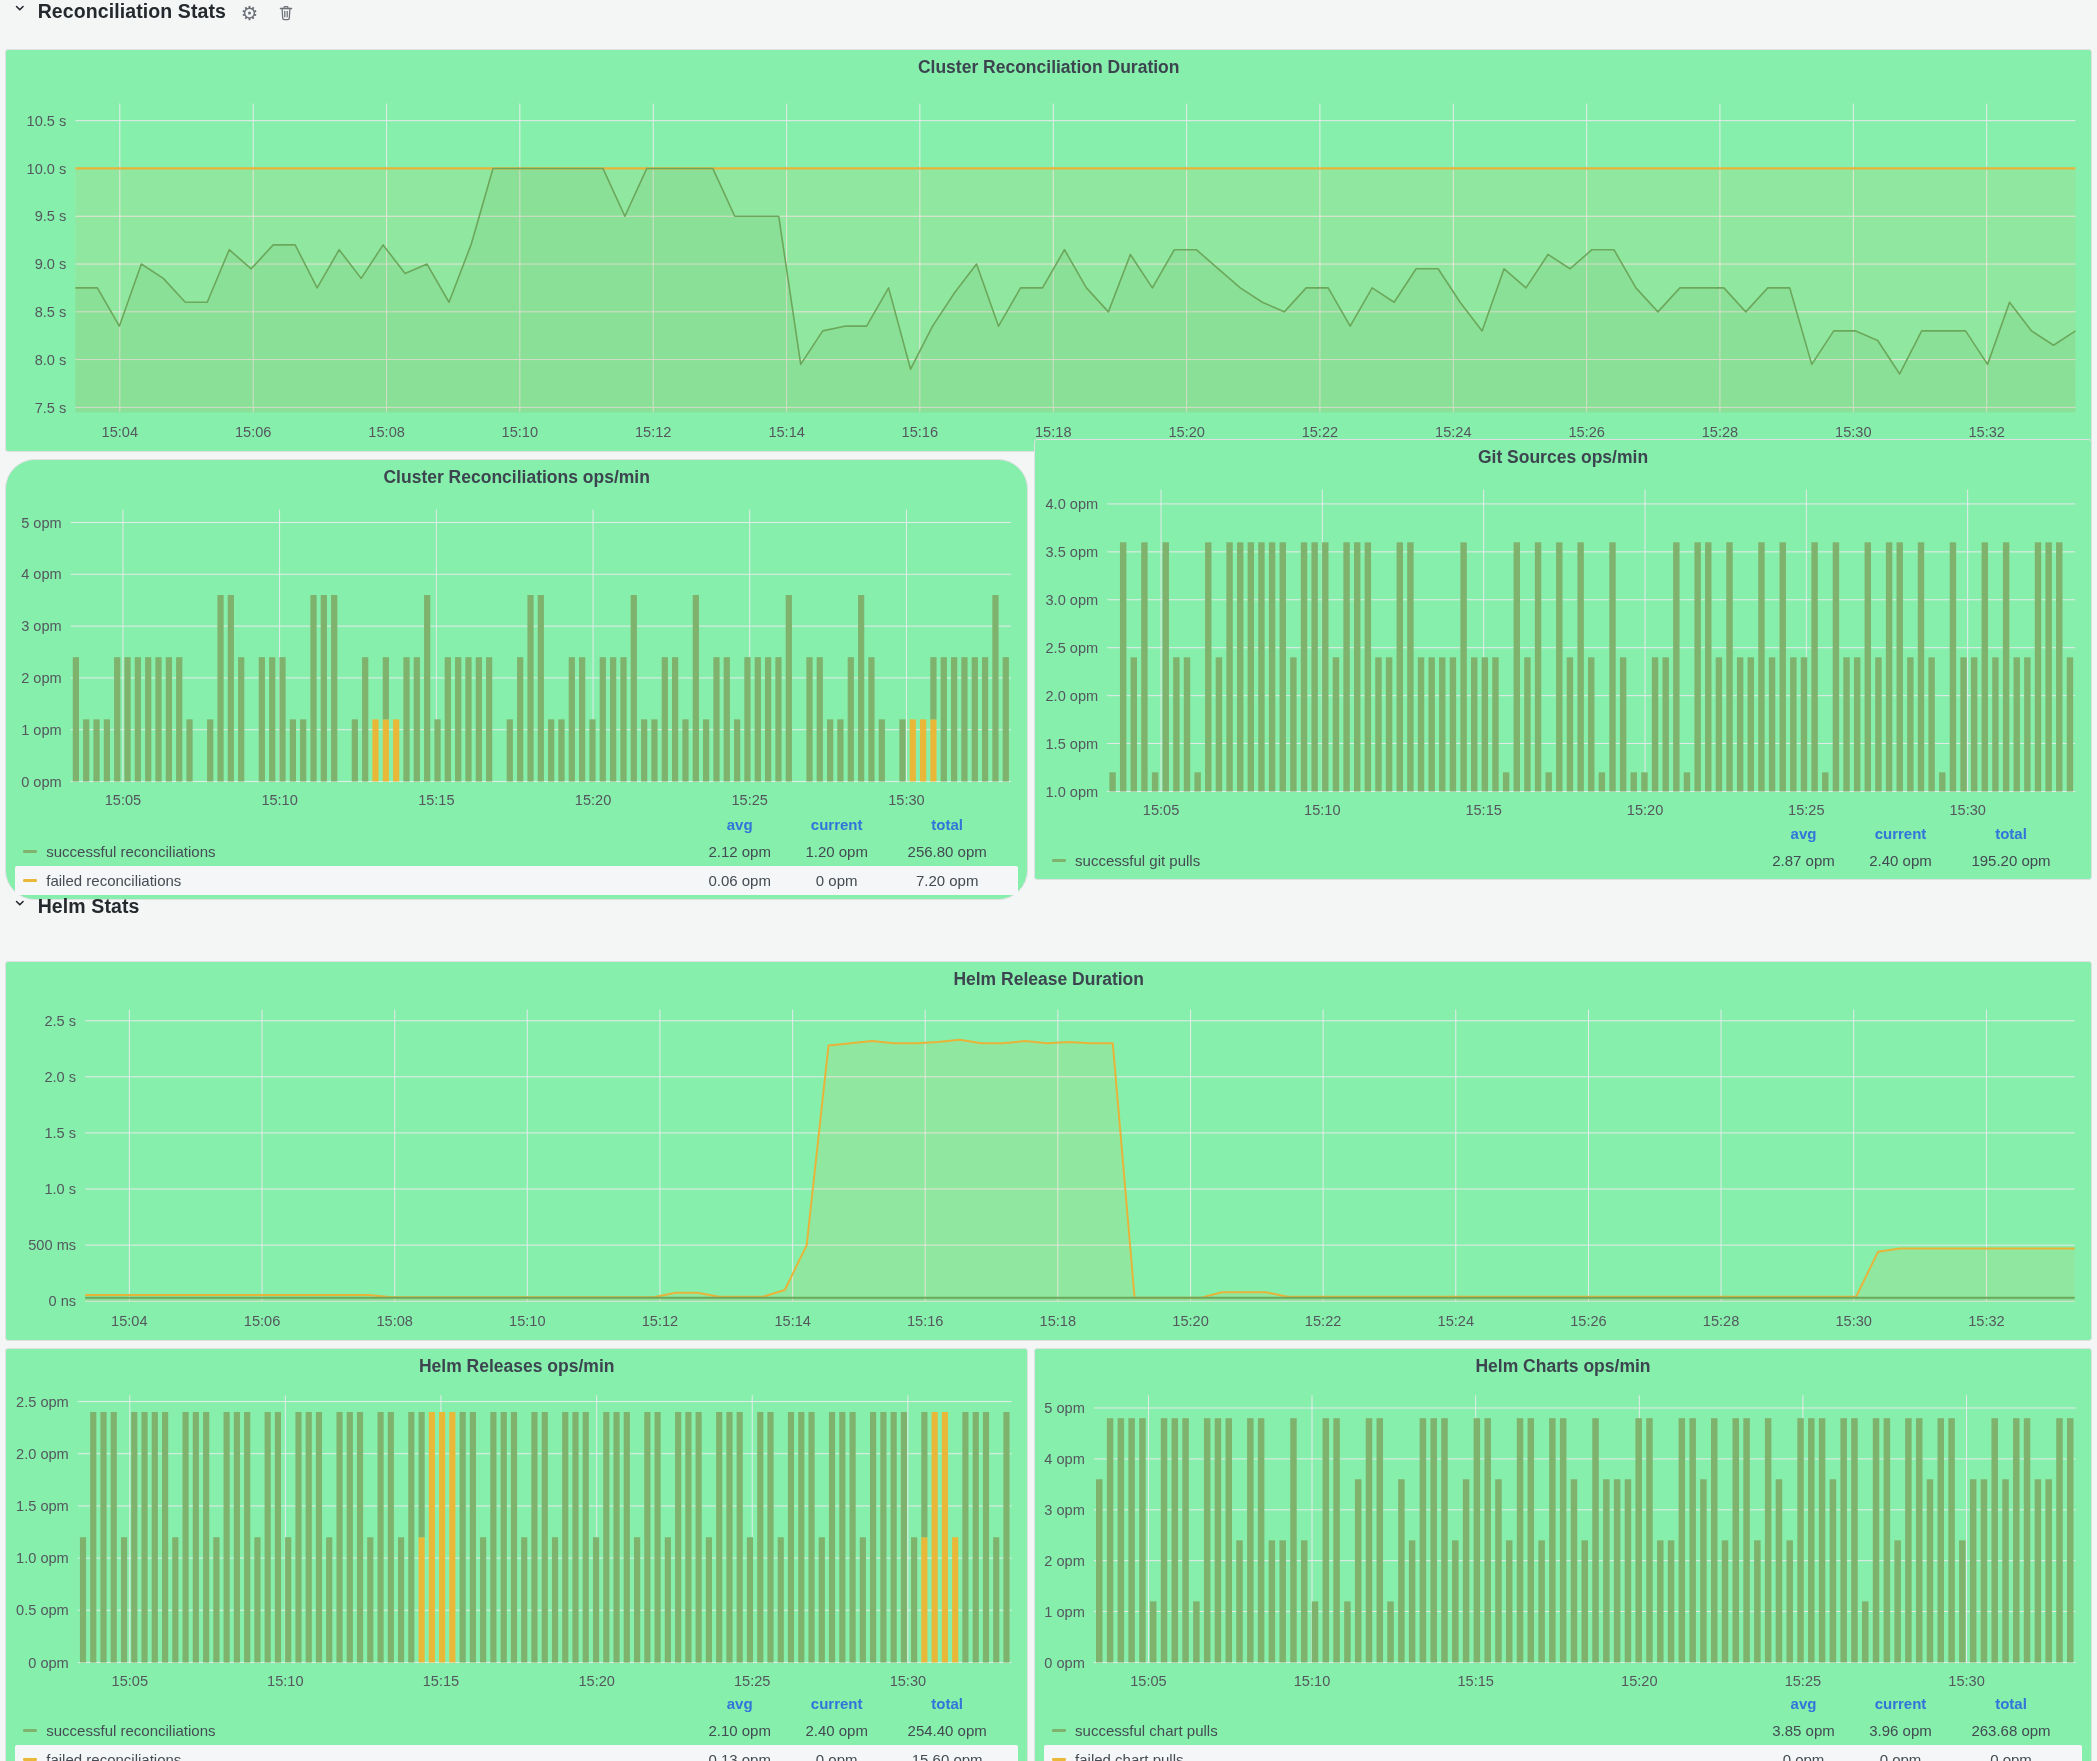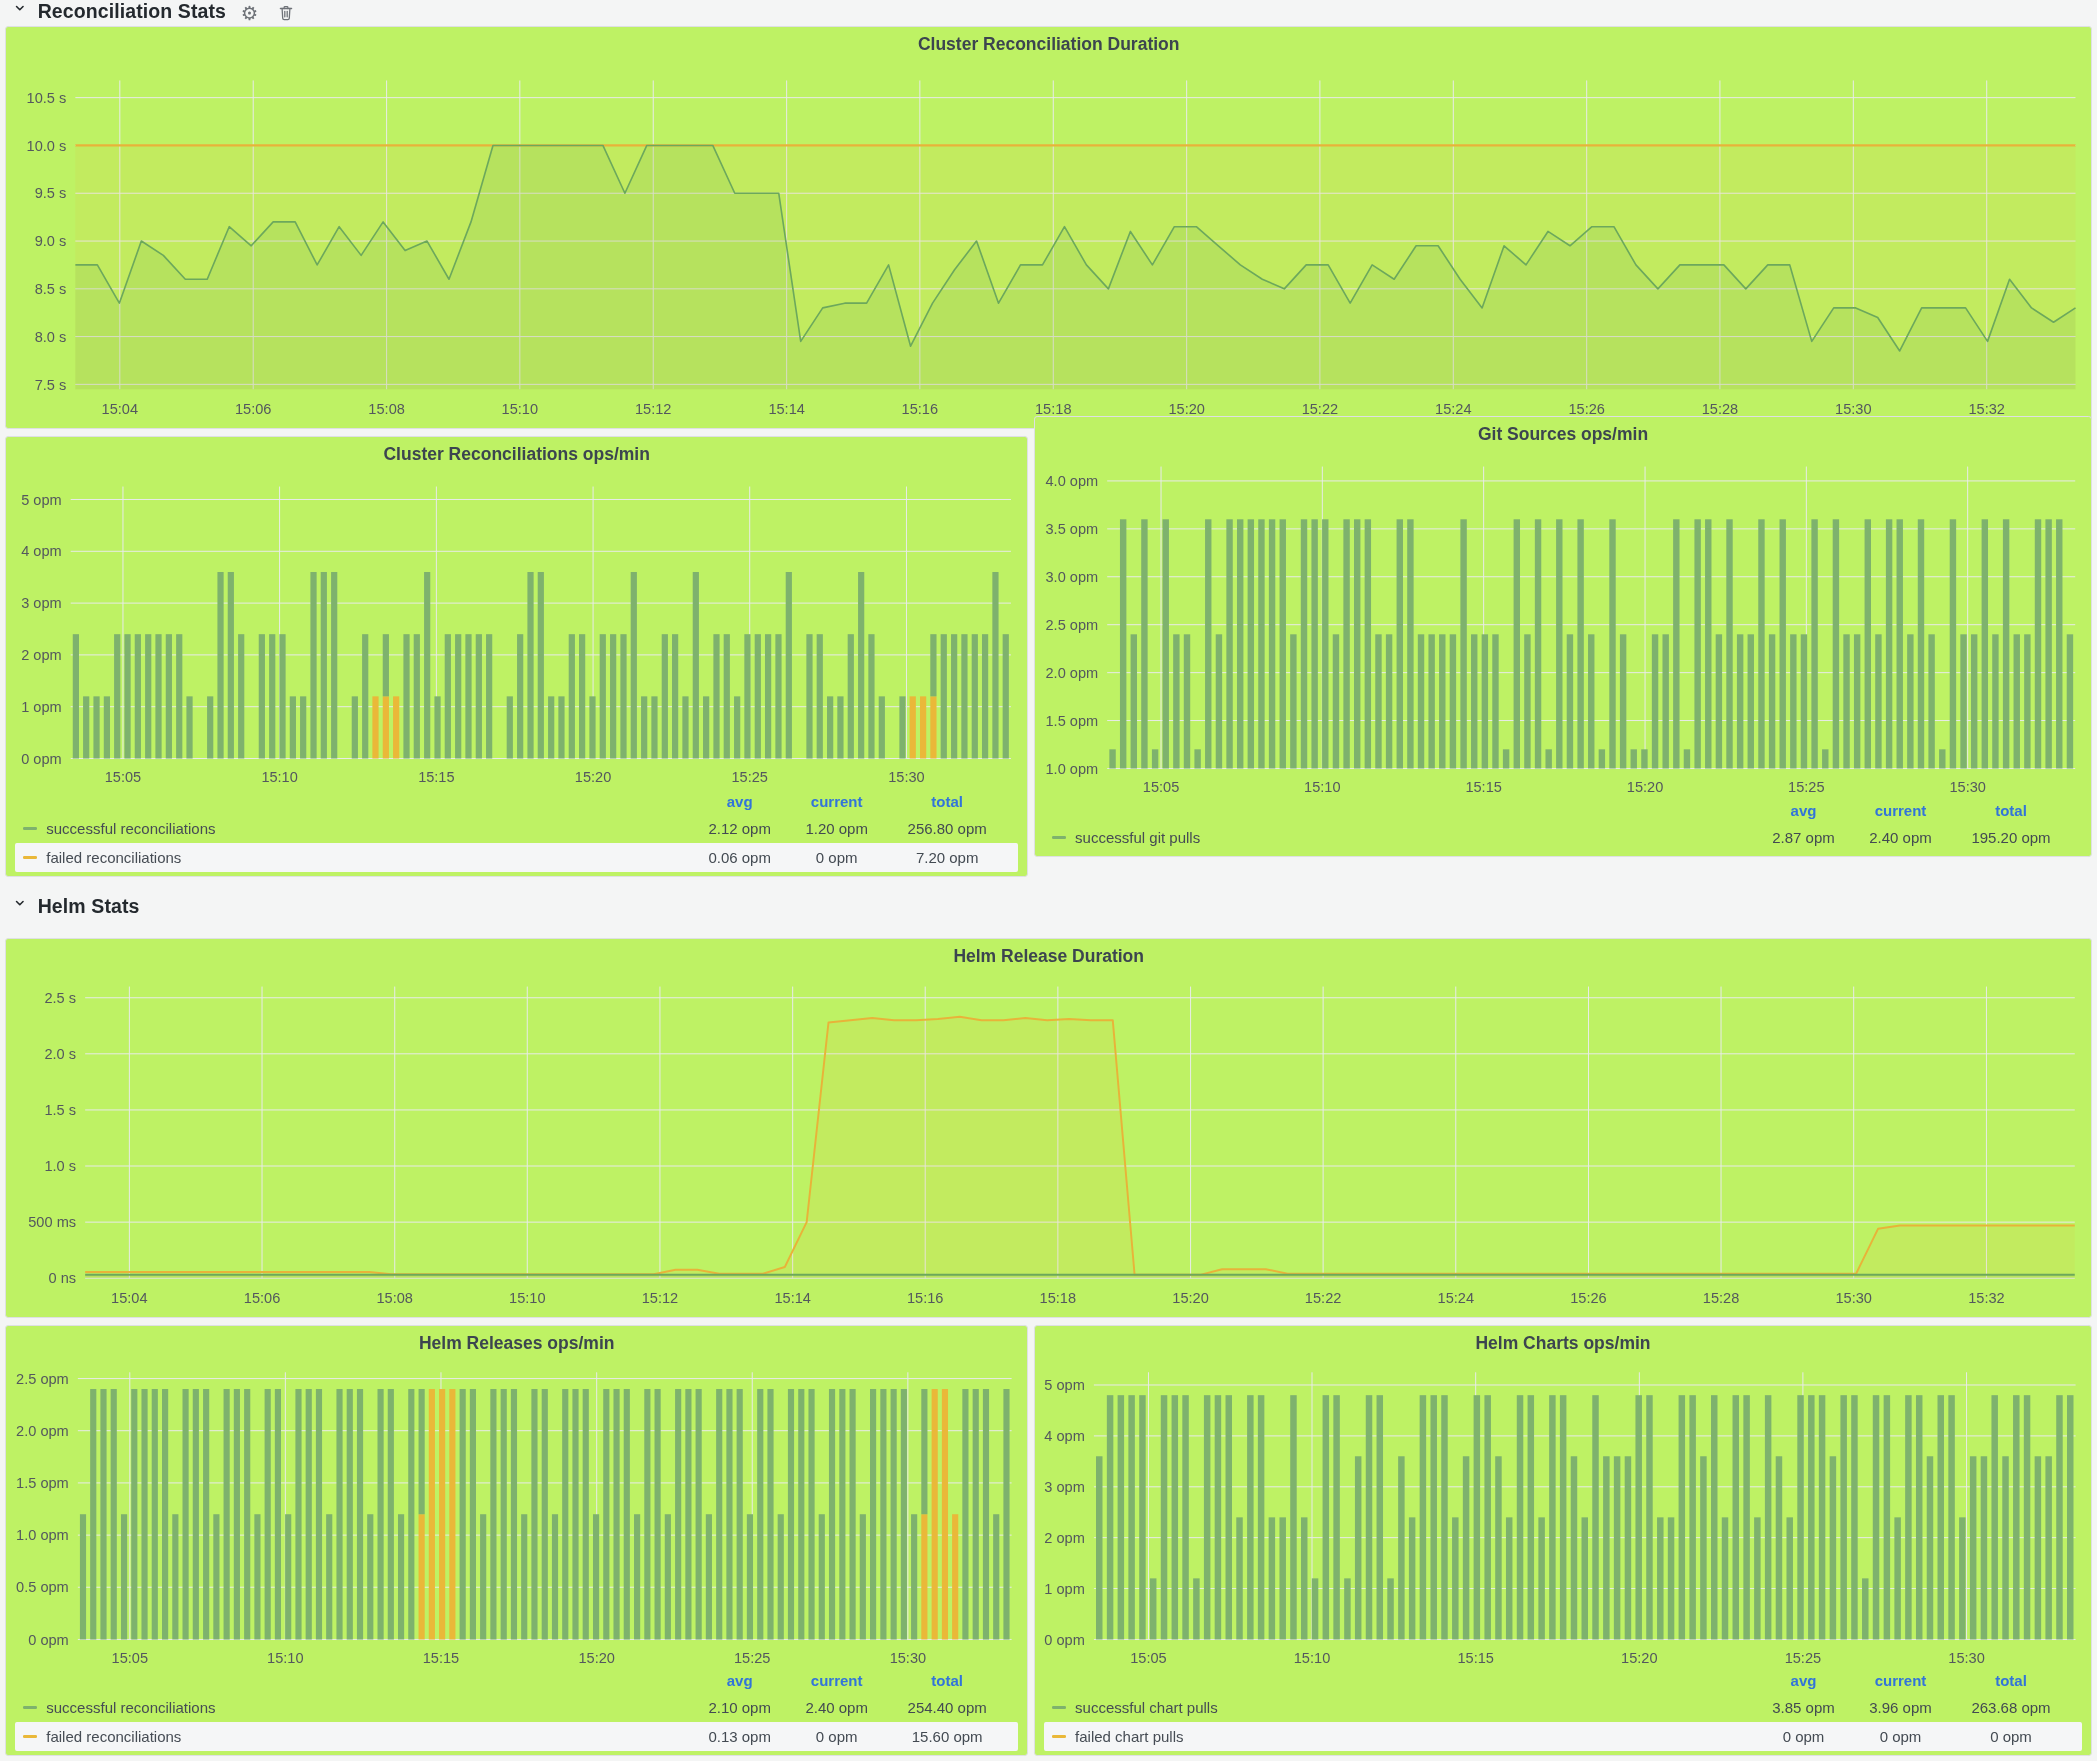--- a/index.html
+++ b/index.html
@@ -4,21 +4,21 @@
 <style>
   html,body{margin:0;padding:0;}
   body{width:2097px;height:1761px;overflow:hidden;background:#f4f5f5;
        font-family:"Liberation Sans",sans-serif;-webkit-font-smoothing:antialiased;}
   #app{position:relative;width:2097px;height:1761px;background:#f4f5f5;}
   .section-head{position:absolute;display:flex;align-items:flex-start;gap:10.4px;height:26px;}
   .section-title{font-size:19.5px;font-weight:700;color:#24292e;letter-spacing:0.1px;}
   .chev{display:inline-flex;align-items:center;}
   .head-icon{display:inline-flex;align-items:center;justify-content:center;width:26px;height:26px;
              color:#6e7278;font-size:19.5px;cursor:pointer;}
-  .panel{position:absolute;background:#bef264;border:0.6px solid #dee0e3;border-radius:3.2px;box-sizing:border-box;}
+  .panel{position:absolute;background:#86efac;border:0.6px solid #dee0e3;border-radius:3.2px;box-sizing:border-box;margin-top:23px;}
   .panel-title{position:absolute;left:0;right:0;top:6.5px;text-align:center;
                font-size:17.5px;font-weight:600;color:#3c454f;cursor:pointer;}
   .chart{position:absolute;}
   .chart text{fill:#54585e;font-size:22.5px;font-family:"Liberation Sans",sans-serif;}
   .legend{position:absolute;left:9px;right:9px;bottom:3.9px;font-size:15px;color:#434a52;}
   .lg-head{display:flex;justify-content:flex-end;align-items:center;height:25px;color:#3274d9;font-weight:700;}
   .lg-row{display:flex;align-items:center;height:29px;padding-left:7.8px;border-radius:1.9px;}
   .lg-row.shaded{background:#f5f6f7;}
   .lg-marker{display:inline-block;width:14.3px;height:2.6px;border-radius:1.3px;margin-right:9px;flex:none;}
   .lg-label{color:#464c54;cursor:pointer;}
@@ -97,21 +97,21 @@
           <text x="2837.4" y="544" text-anchor="middle">15:30</text>
           <line x1="3043.1" x2="3043.1" y1="30" y2="506" stroke="#e9eaec" stroke-width="1.5"></line>
           <text x="3043.1" y="544" text-anchor="middle">15:32</text>
           <path d="M96,506 L96.0,130.2 L3180.0,130.2 L3180,506 Z" fill="#e8b339" fill-opacity="0.1"></path>
           <path d="M96,506 L96.0,314.4 L129.9,314.4 L163.8,373.4 L197.7,277.6 L231.6,299.7 L265.5,336.5 L299.3,336.5 L333.2,255.5 L367.1,284.9 L401.0,248.1 L434.9,248.1 L468.8,314.4 L502.7,255.5 L536.6,299.7 L570.5,248.1 L604.4,292.3 L638.2,277.6 L672.1,336.5 L706.0,248.1 L739.9,130.2 L773.8,130.2 L807.7,130.2 L841.6,130.2 L875.5,130.2 L909.4,130.2 L943.3,203.9 L977.1,130.2 L1011.0,130.2 L1044.9,130.2 L1078.8,130.2 L1112.7,203.9 L1146.6,203.9 L1180.5,203.9 L1214.4,432.3 L1248.3,380.7 L1282.2,373.4 L1316.0,373.4 L1349.9,314.4 L1383.8,439.7 L1417.7,373.4 L1451.6,321.8 L1485.5,277.6 L1519.4,373.4 L1553.3,314.4 L1587.2,314.4 L1621.1,255.5 L1654.9,314.4 L1688.8,351.3 L1722.7,262.8 L1756.6,314.4 L1790.5,255.5 L1824.4,255.5 L1858.3,284.9 L1892.2,314.4 L1926.1,336.5 L1960.0,351.3 L1993.8,314.4 L2027.7,314.4 L2061.6,373.4 L2095.5,314.4 L2129.4,336.5 L2163.3,284.9 L2197.2,284.9 L2231.1,336.5 L2265.0,380.7 L2298.9,284.9 L2332.7,314.4 L2366.6,262.8 L2400.5,284.9 L2434.4,255.5 L2468.3,255.5 L2502.2,314.4 L2536.1,351.3 L2570.0,314.4 L2603.9,314.4 L2637.8,314.4 L2671.6,351.3 L2705.5,314.4 L2739.4,314.4 L2773.3,432.3 L2807.2,380.7 L2841.1,380.7 L2875.0,395.5 L2908.9,447.1 L2942.8,380.7 L2976.7,380.7 L3010.5,380.7 L3044.4,432.3 L3078.3,336.5 L3112.2,380.7 L3146.1,402.8 L3180.0,380.7 L3180,506 Z" fill="#6ca85c" fill-opacity="0.13"></path>
           <polyline points="96.0,130.2 3180.0,130.2" fill="none" stroke="#e8b339" stroke-width="3.5" stroke-linejoin="round"></polyline>
           <polyline points="96.0,314.4 129.9,314.4 163.8,373.4 197.7,277.6 231.6,299.7 265.5,336.5 299.3,336.5 333.2,255.5 367.1,284.9 401.0,248.1 434.9,248.1 468.8,314.4 502.7,255.5 536.6,299.7 570.5,248.1 604.4,292.3 638.2,277.6 672.1,336.5 706.0,248.1 739.9,130.2 773.8,130.2 807.7,130.2 841.6,130.2 875.5,130.2 909.4,130.2 943.3,203.9 977.1,130.2 1011.0,130.2 1044.9,130.2 1078.8,130.2 1112.7,203.9 1146.6,203.9 1180.5,203.9 1214.4,432.3 1248.3,380.7 1282.2,373.4 1316.0,373.4 1349.9,314.4 1383.8,439.7 1417.7,373.4 1451.6,321.8 1485.5,277.6 1519.4,373.4 1553.3,314.4 1587.2,314.4 1621.1,255.5 1654.9,314.4 1688.8,351.3 1722.7,262.8 1756.6,314.4 1790.5,255.5 1824.4,255.5 1858.3,284.9 1892.2,314.4 1926.1,336.5 1960.0,351.3 1993.8,314.4 2027.7,314.4 2061.6,373.4 2095.5,314.4 2129.4,336.5 2163.3,284.9 2197.2,284.9 2231.1,336.5 2265.0,380.7 2298.9,284.9 2332.7,314.4 2366.6,262.8 2400.5,284.9 2434.4,255.5 2468.3,255.5 2502.2,314.4 2536.1,351.3 2570.0,314.4 2603.9,314.4 2637.8,314.4 2671.6,351.3 2705.5,314.4 2739.4,314.4 2773.3,432.3 2807.2,380.7 2841.1,380.7 2875.0,395.5 2908.9,447.1 2942.8,380.7 2976.7,380.7 3010.5,380.7 3044.4,432.3 3078.3,336.5 3112.2,380.7 3146.1,402.8 3180.0,380.7" fill="none" stroke="#6ca85c" stroke-width="2.5" stroke-linejoin="round"></polyline>
         </svg></div>
   </div>
 
-  <div class="panel" style="left:5.2px;top:436px;width:1023px;height:441px;">
+  <div class="panel" style="left:5.2px;top:436px;width:1023px;height:441px;border-radius:30px;">
     <div class="panel-title">Cluster Reconciliations ops/min</div>
     <div class="chart" style="left:6.5px;top:34px;width:1009px;height:316px;"><svg width="1009" height="316" viewBox="0 0 1556 488">
           <line x1="88" x2="1540" y1="444.0" y2="444.0" stroke="#e9eaec" stroke-width="1.5"></line>
           <text x="74" y="452.0" text-anchor="end">0 opm</text>
           <line x1="88" x2="1540" y1="364.0" y2="364.0" stroke="#e9eaec" stroke-width="1.5"></line>
           <text x="74" y="372.0" text-anchor="end">1 opm</text>
           <line x1="88" x2="1540" y1="284.0" y2="284.0" stroke="#e9eaec" stroke-width="1.5"></line>
           <text x="74" y="292.0" text-anchor="end">2 opm</text>
           <line x1="88" x2="1540" y1="204.0" y2="204.0" stroke="#e9eaec" stroke-width="1.5"></line>
           <text x="74" y="212.0" text-anchor="end">3 opm</text>

